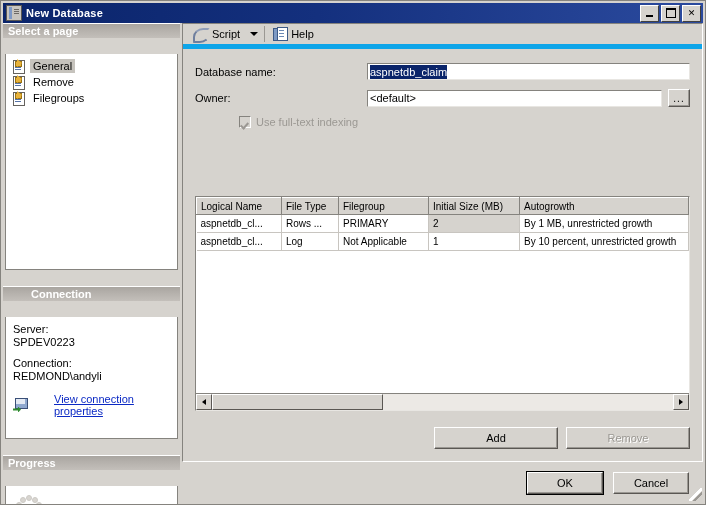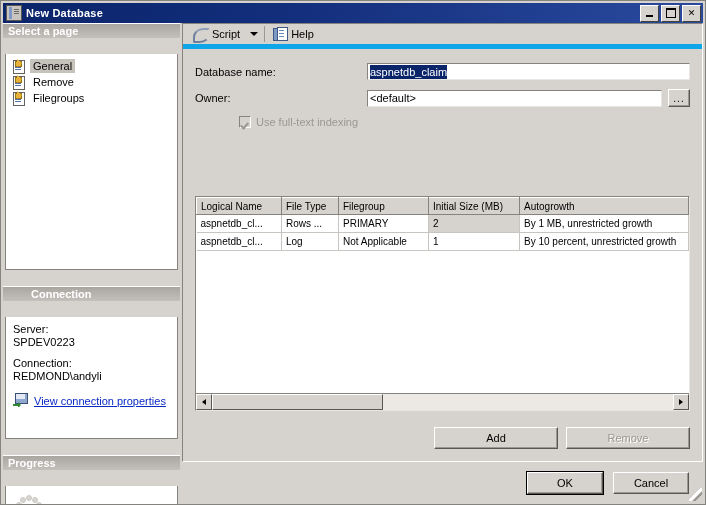--- a/index.html
+++ b/index.html
@@ -154,20 +154,21 @@
     border: 1px solid #9a7312;
   }
 
   .conn-body { padding: 6px 6px 6px 7px; }
   .conn-label { font-size: 11px; line-height: 13px; }
   .conn-value { font-size: 11px; line-height: 13px; }
   .conn-gap { height: 8px; }
   .conn-link-row {
     display: flex; align-items: center;
     margin-top: 10px;
+    gap: 20px;
   }
   .link-icon {
     width: 16px; height: 15px;
     position: relative; margin-right: 5px; flex: 0 0 auto;
   }
   .link-icon .li-box {
     position: absolute; left: 2px; top: 0;
     width: 11px; height: 9px;
     background: #8fa8cf;
     border: 1px solid #3a4f77;

